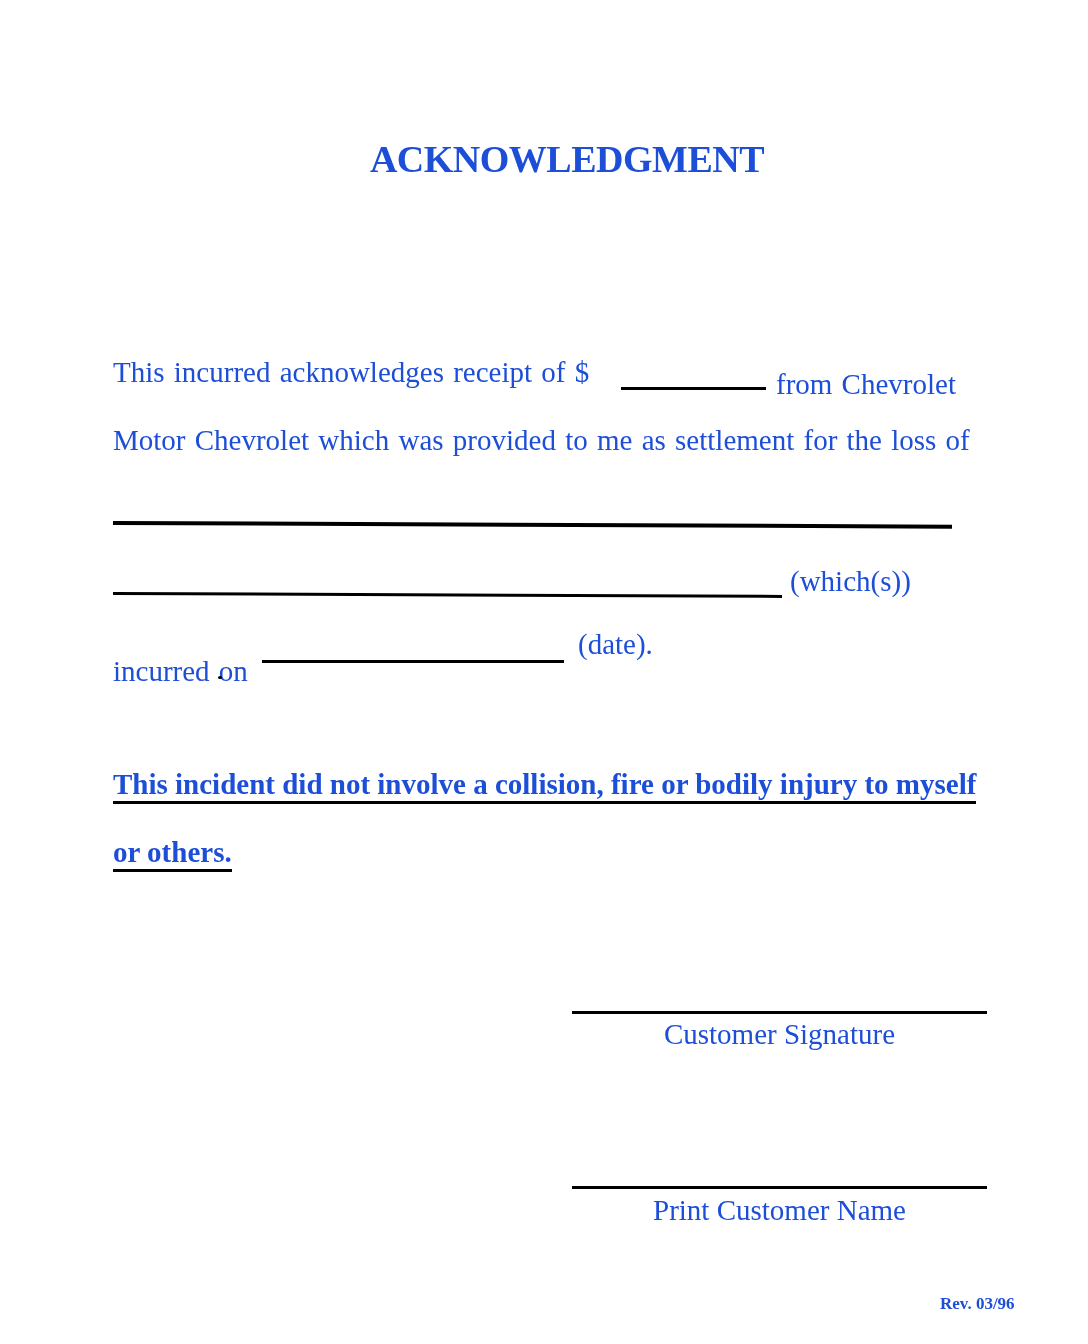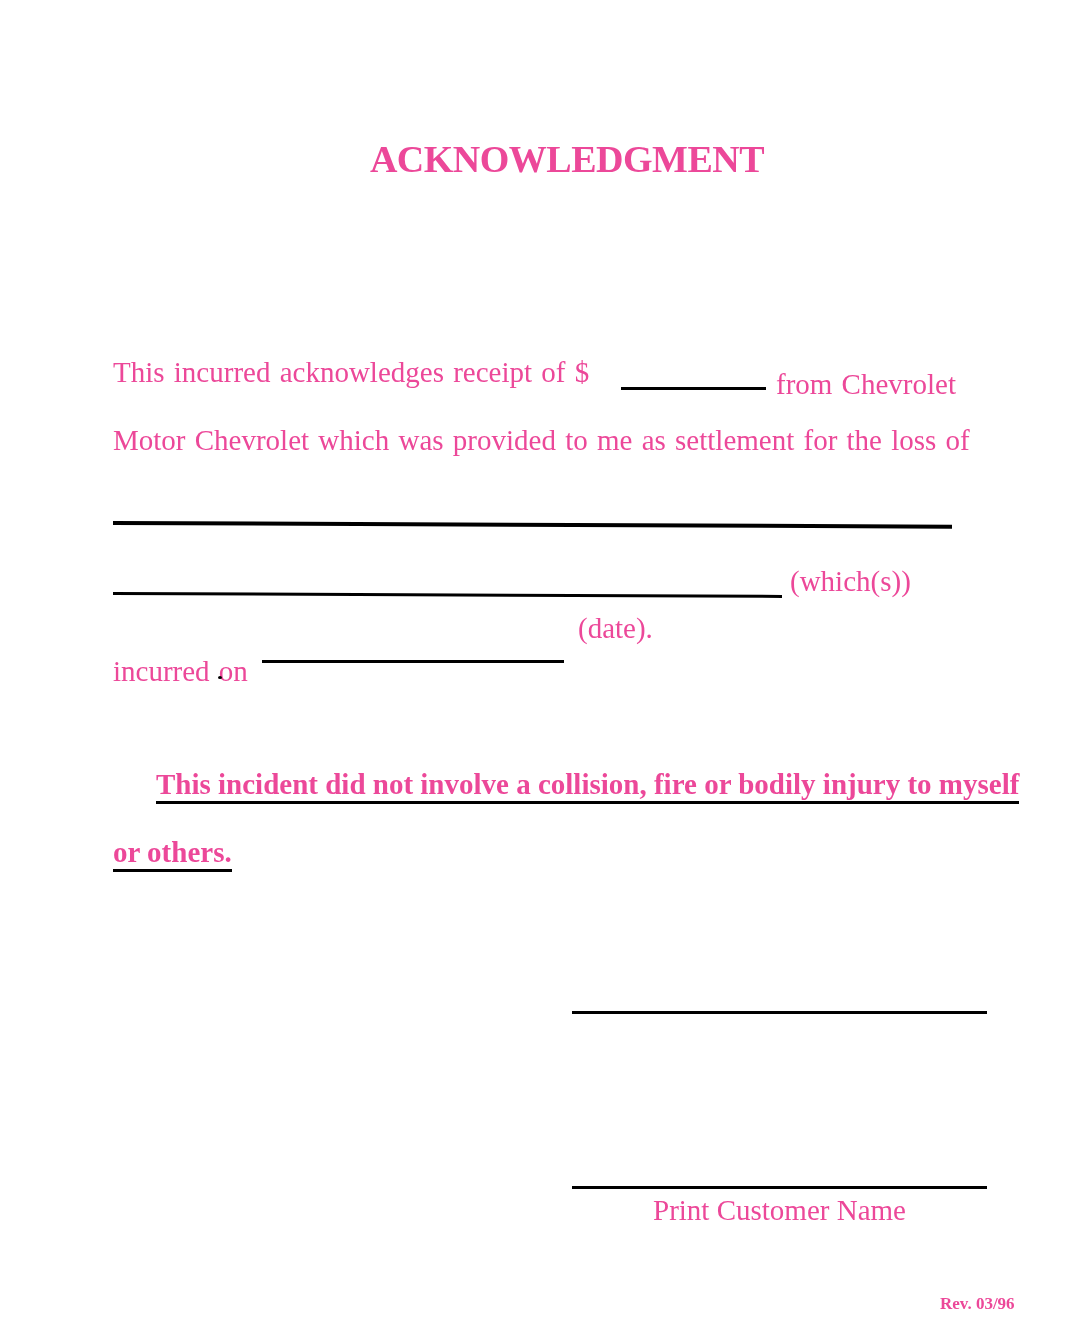--- a/index.html
+++ b/index.html
@@ -5,21 +5,21 @@
   html, body {
     margin: 0;
     padding: 0;
     background: #ffffff;
   }
   .page {
     position: relative;
     width: 1088px;
     height: 1344px;
     background: #ffffff;
-    color: #ec4899;
+    color: #1d4ed8;
     font-family: "Liberation Serif", "DejaVu Serif", serif;
     overflow: hidden;
   }
   .doc-title {
     position: absolute;
     top: 140px;
     left: 46px;
     right: 0;
     margin: 0;
     text-align: center;
@@ -56,38 +56,38 @@
   }
   .blank-items2 {
     left: 113px; top: 592px; width: 669px;
     transform: rotate(0.25deg);
     transform-origin: left center;
   }
   .items-label { left: 790px; top: 565px; }
   
   .incurred-prefix { left: 113px; top: 628px; margin-top: 27px; }
   .blank-date { left: 262px; top: 660px; width: 302px; }
-  .date-label { left: 578px; top: 612px; text-align: right; }
+  .date-label { left: 578px; top: 628px; text-align: right; }
   .ink-dot {
     position: absolute;
     left: 218px; top: 676px;
     width: 4px; height: 3px;
     background: #000000;
     border-radius: 50%;
   }
   
   .stmt {
     position: absolute;
     font-size: 29px;
     font-weight: bold;
     line-height: 1.15;
     white-space: nowrap;
     border-bottom: 3px solid #000000;
   }
-  .stmt1 { left: 113px; top: 768px; margin-left: 43px; }
+  .stmt1 { left: 113px; top: 768px; }
   .stmt2 { left: 113px; top: 836px; }
   
   .sig-line {
     position: absolute;
     height: 0;
     border-top: 3px solid #000000;
     left: 572px;
     width: 415px;
   }
   .sig-line-1 { top: 1011px; }
@@ -142,20 +142,21 @@
   <div class="t date-label">(date).</div>
 
   <div class="ink-dot"></div>
 
   <div class="stmt stmt1">This incident did not involve a collision, fire or bodily injury to myself</div>
 
   <div class="stmt stmt2">or others.</div>
 
   <div class="sig-line sig-line-1"></div>
 
+  <div class="sig-label sig-label-1">Customer Signature</div>
 
   <div class="sig-line sig-line-2"></div>
 
   <div class="sig-label sig-label-2">Print Customer Name</div>
 
   <div class="rev">Rev. 03/96</div>
 
 </div>
 
 </body></html>

